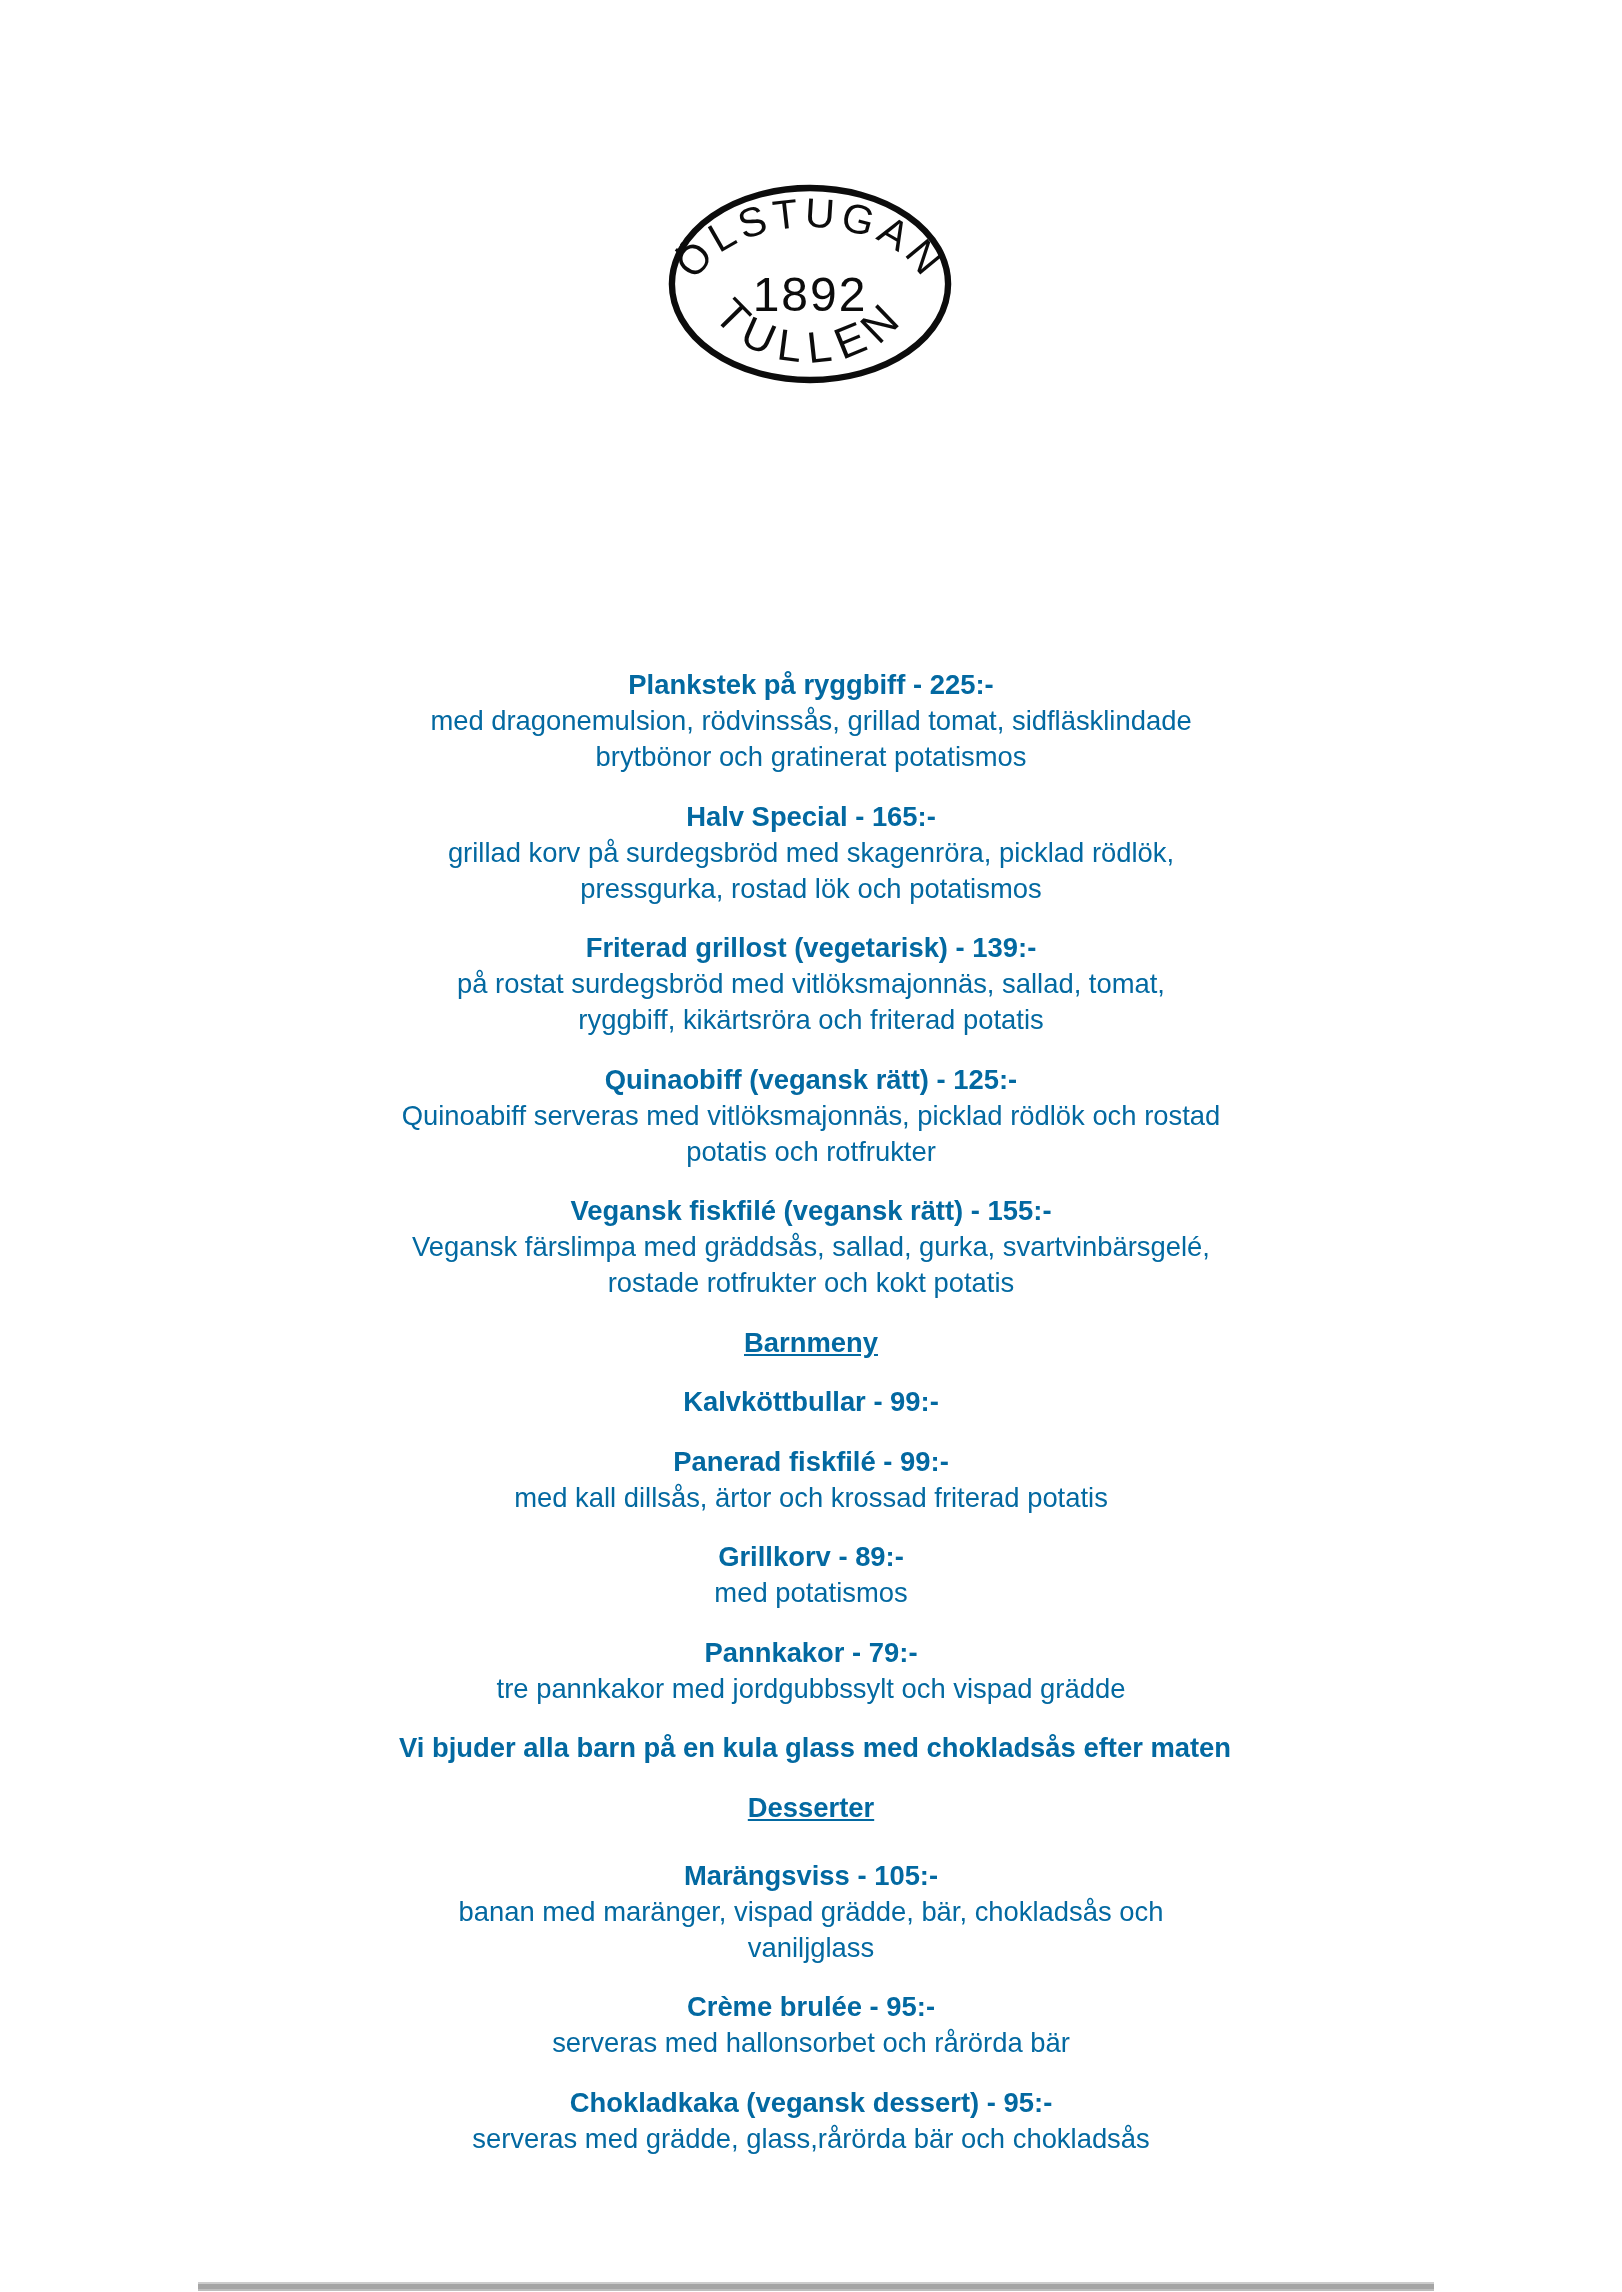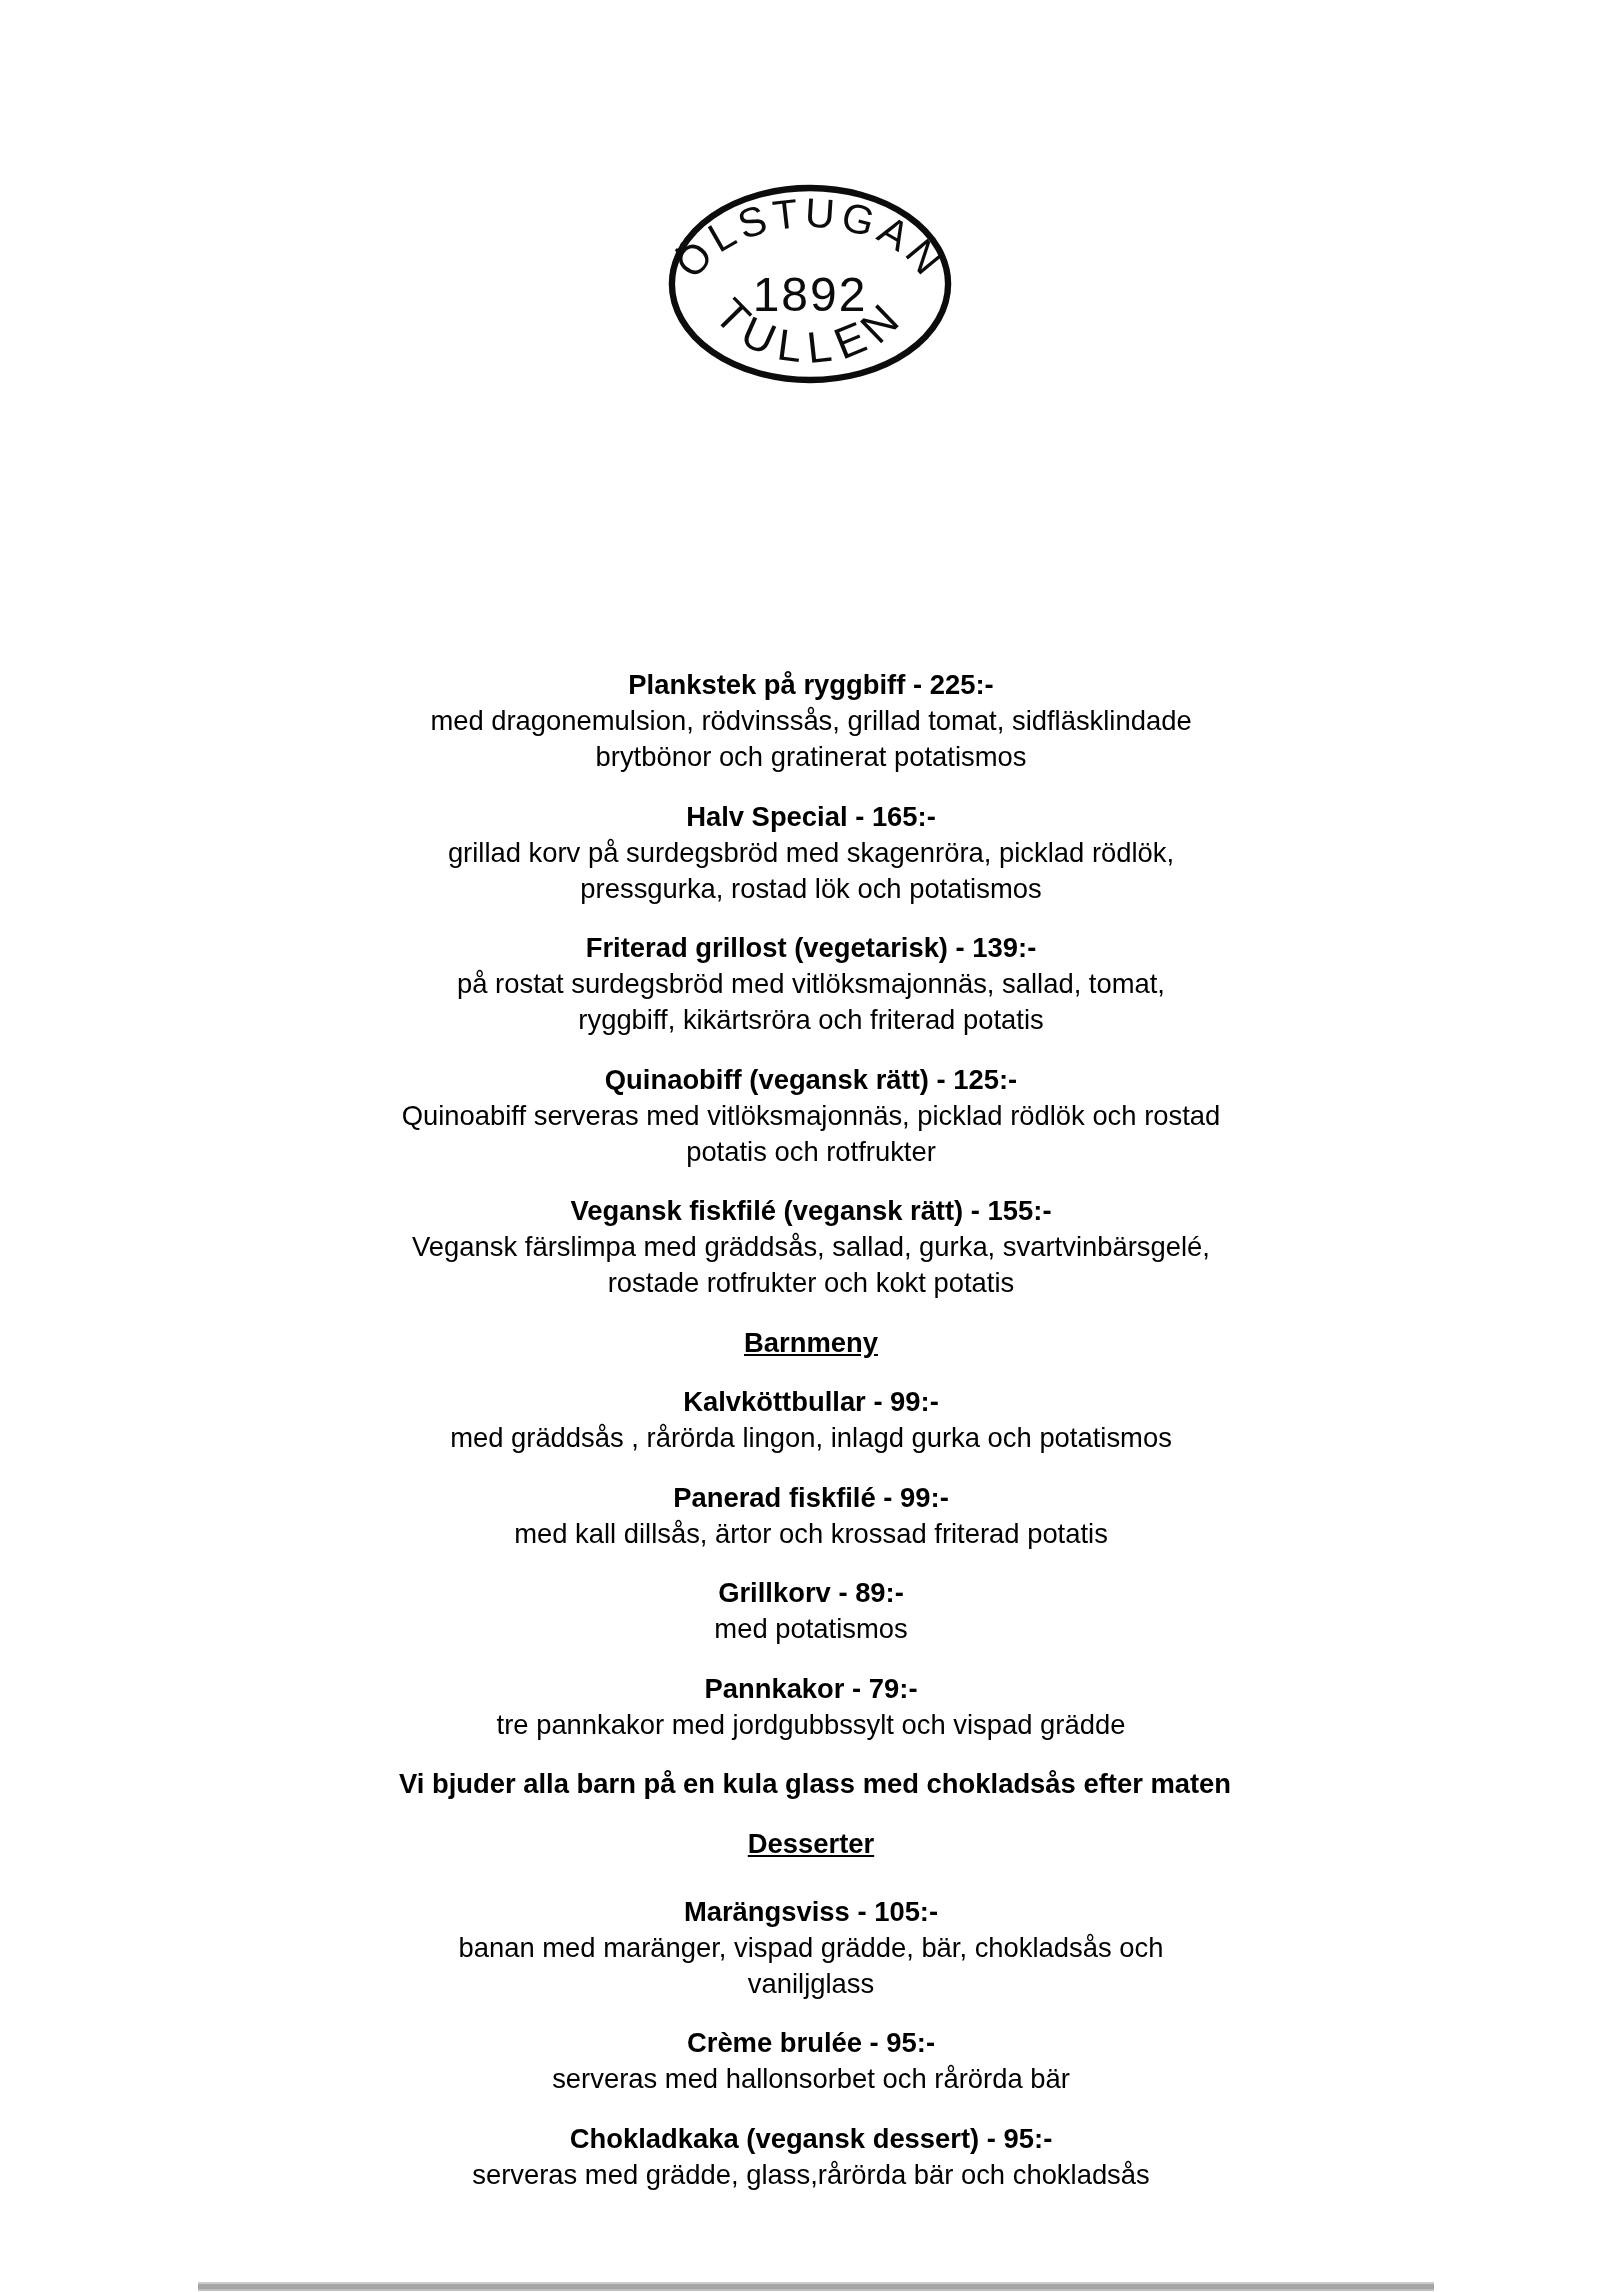--- a/index.html
+++ b/index.html
@@ -31,21 +31,21 @@
   }
   
   .menu {
     position: absolute;
     left: 0;
     top: 667px;
     width: 1622px;
     text-align: center;
     font-size: 27.4px;
     line-height: 36px;
-    color: #000000;
+    color: #0369a1;
   }
   .block { margin: 0 0 23.5px 0; }
   .item-title { font-weight: bold; }
   .item-line { font-weight: normal; }
   .section-title {
     font-weight: bold;
     text-decoration: underline;
   }
   .note-line { font-weight: bold; padding-left: 8px; }
   .hdr-desserter { margin-top: 13.7px; margin-bottom: 32px; }
@@ -117,21 +117,20 @@
       <div class="item-line">Vegansk färslimpa med gräddsås, sallad, gurka, svartvinbärsgelé,</div>
       <div class="item-line">rostade rotfrukter och kokt potatis</div>
     </div>
 
     <div class="block">
       <div class="section-title">Barnmeny</div>
     </div>
 
     <div class="block">
       <div class="item-title">Kalvköttbullar - 99:-</div>
-      <div class="item-line">med gräddsås , rårörda lingon, inlagd gurka och potatismos</div>
     </div>
 
     <div class="block">
       <div class="item-title">Panerad fiskfilé - 99:-</div>
       <div class="item-line">med kall dillsås, ärtor och krossad friterad potatis</div>
     </div>
 
     <div class="block">
       <div class="item-title">Grillkorv - 89:-</div>
       <div class="item-line">med potatismos</div>

